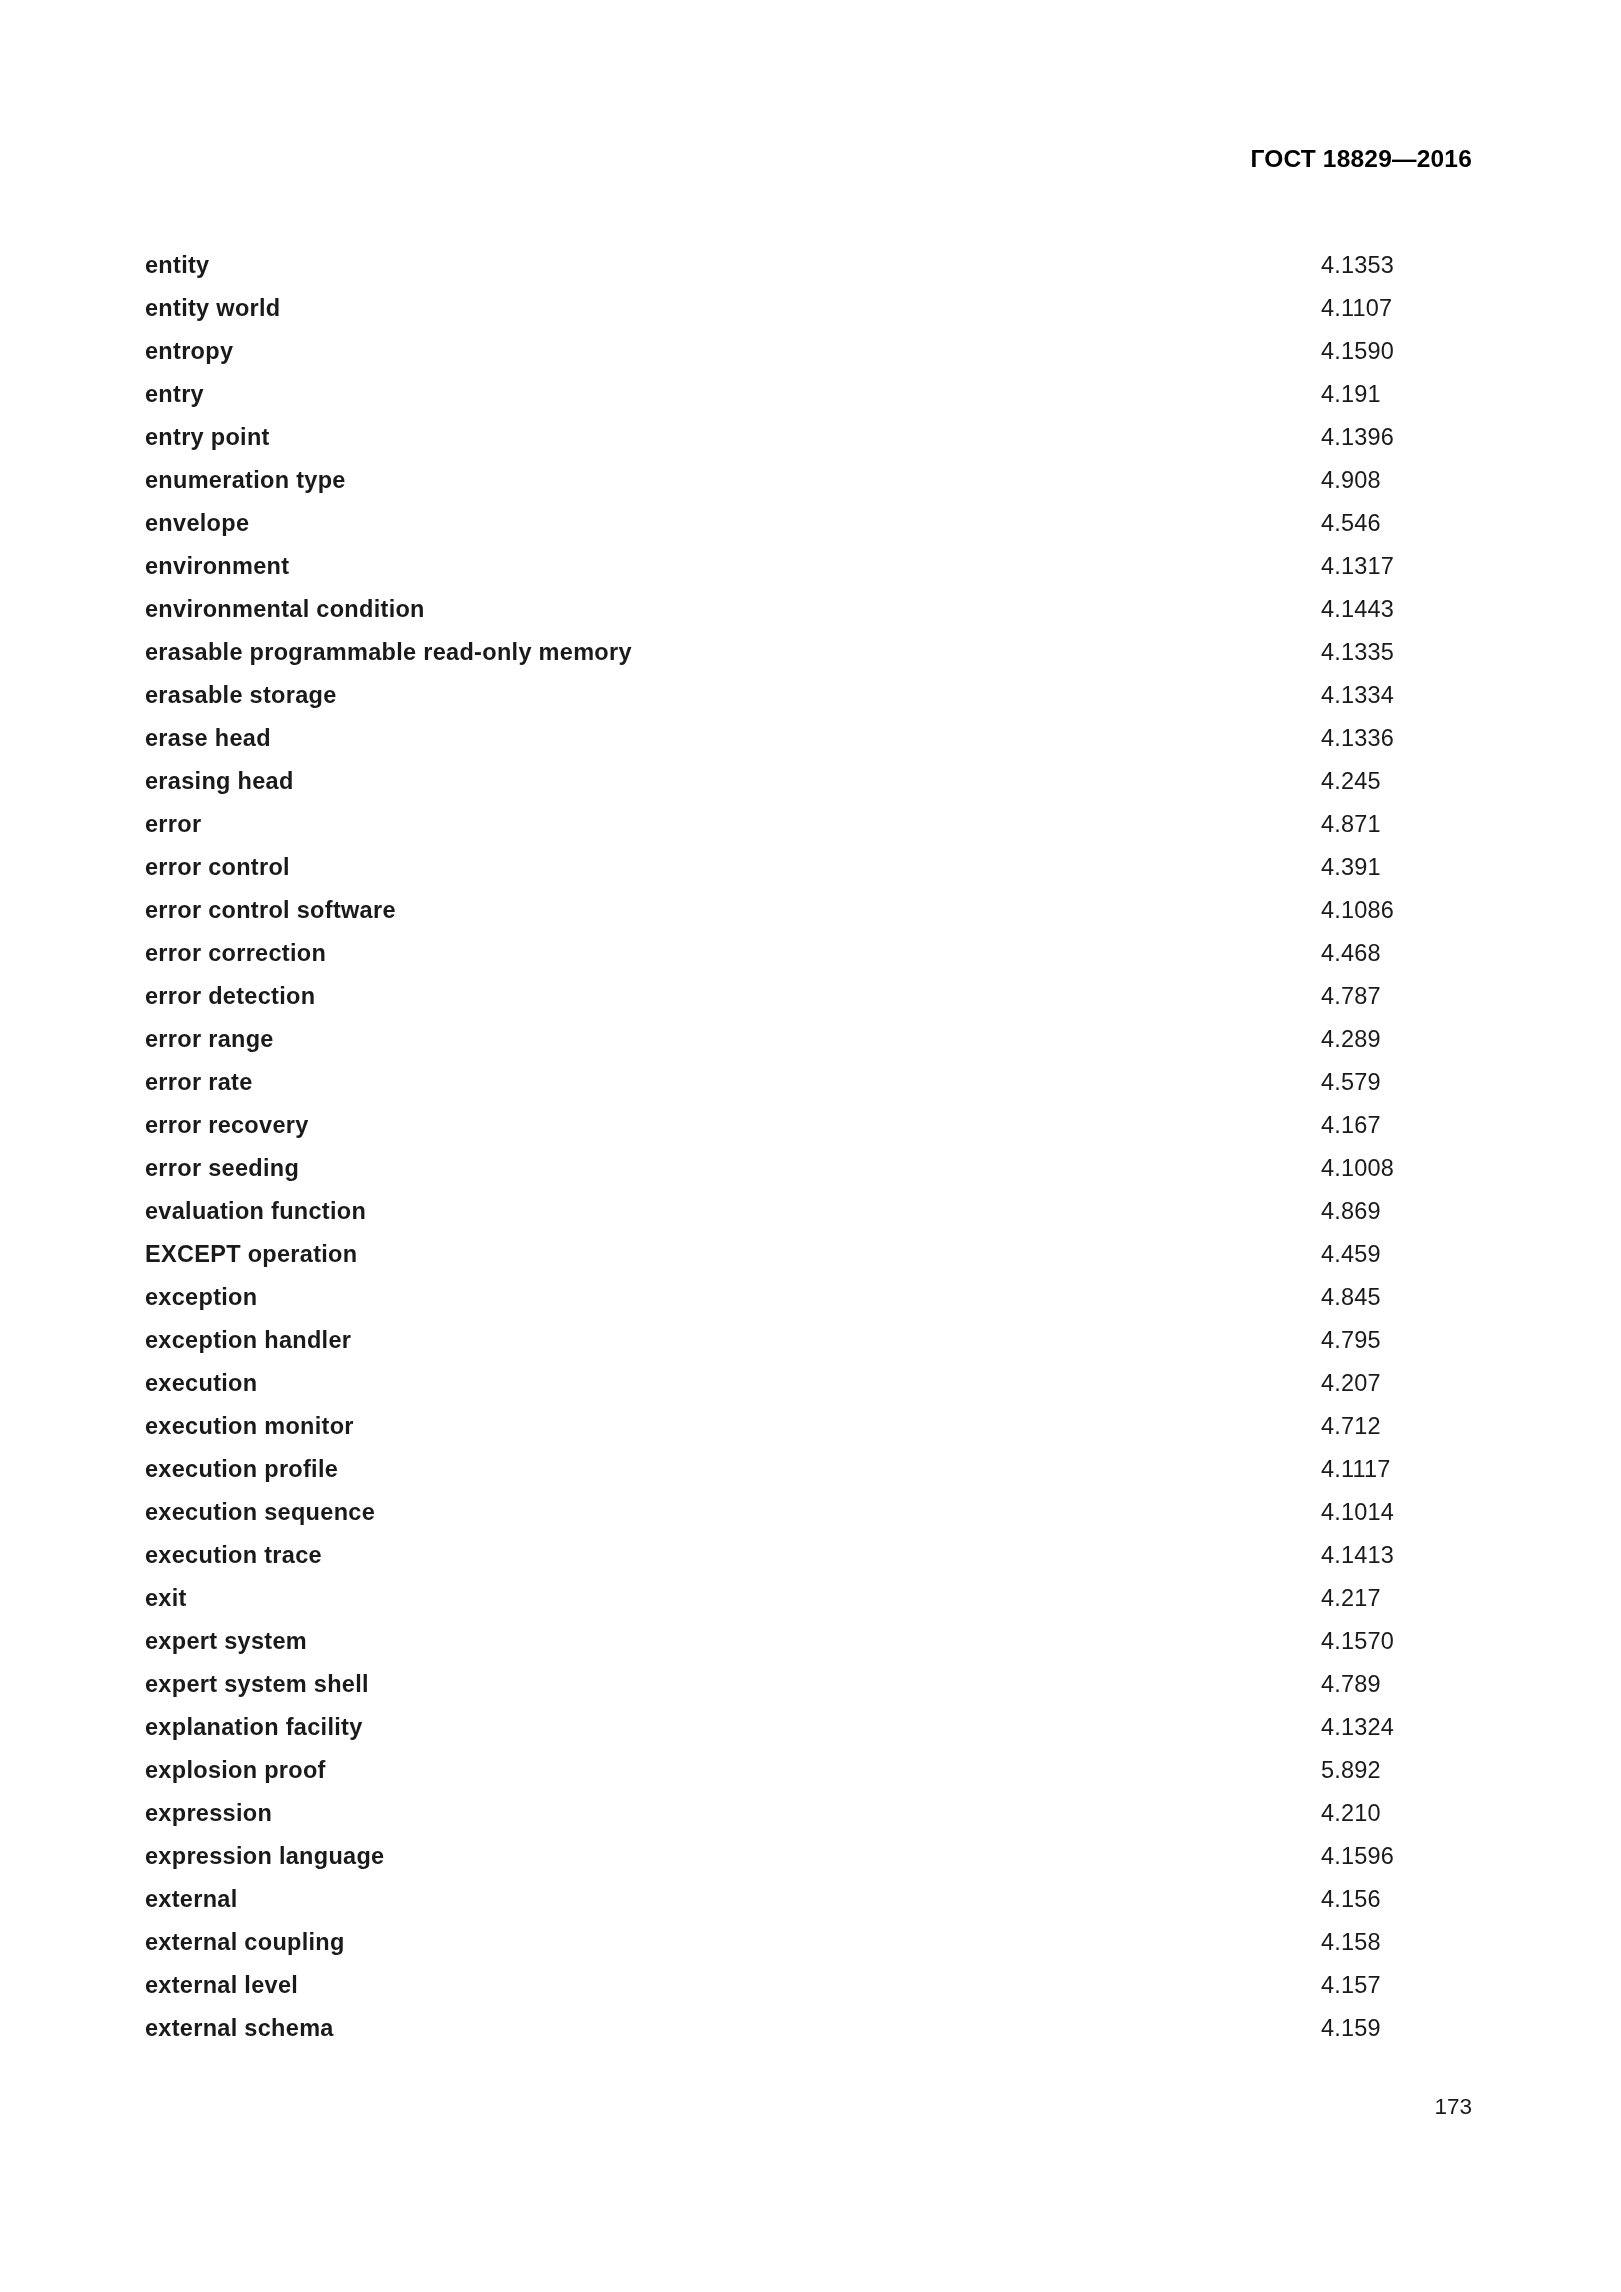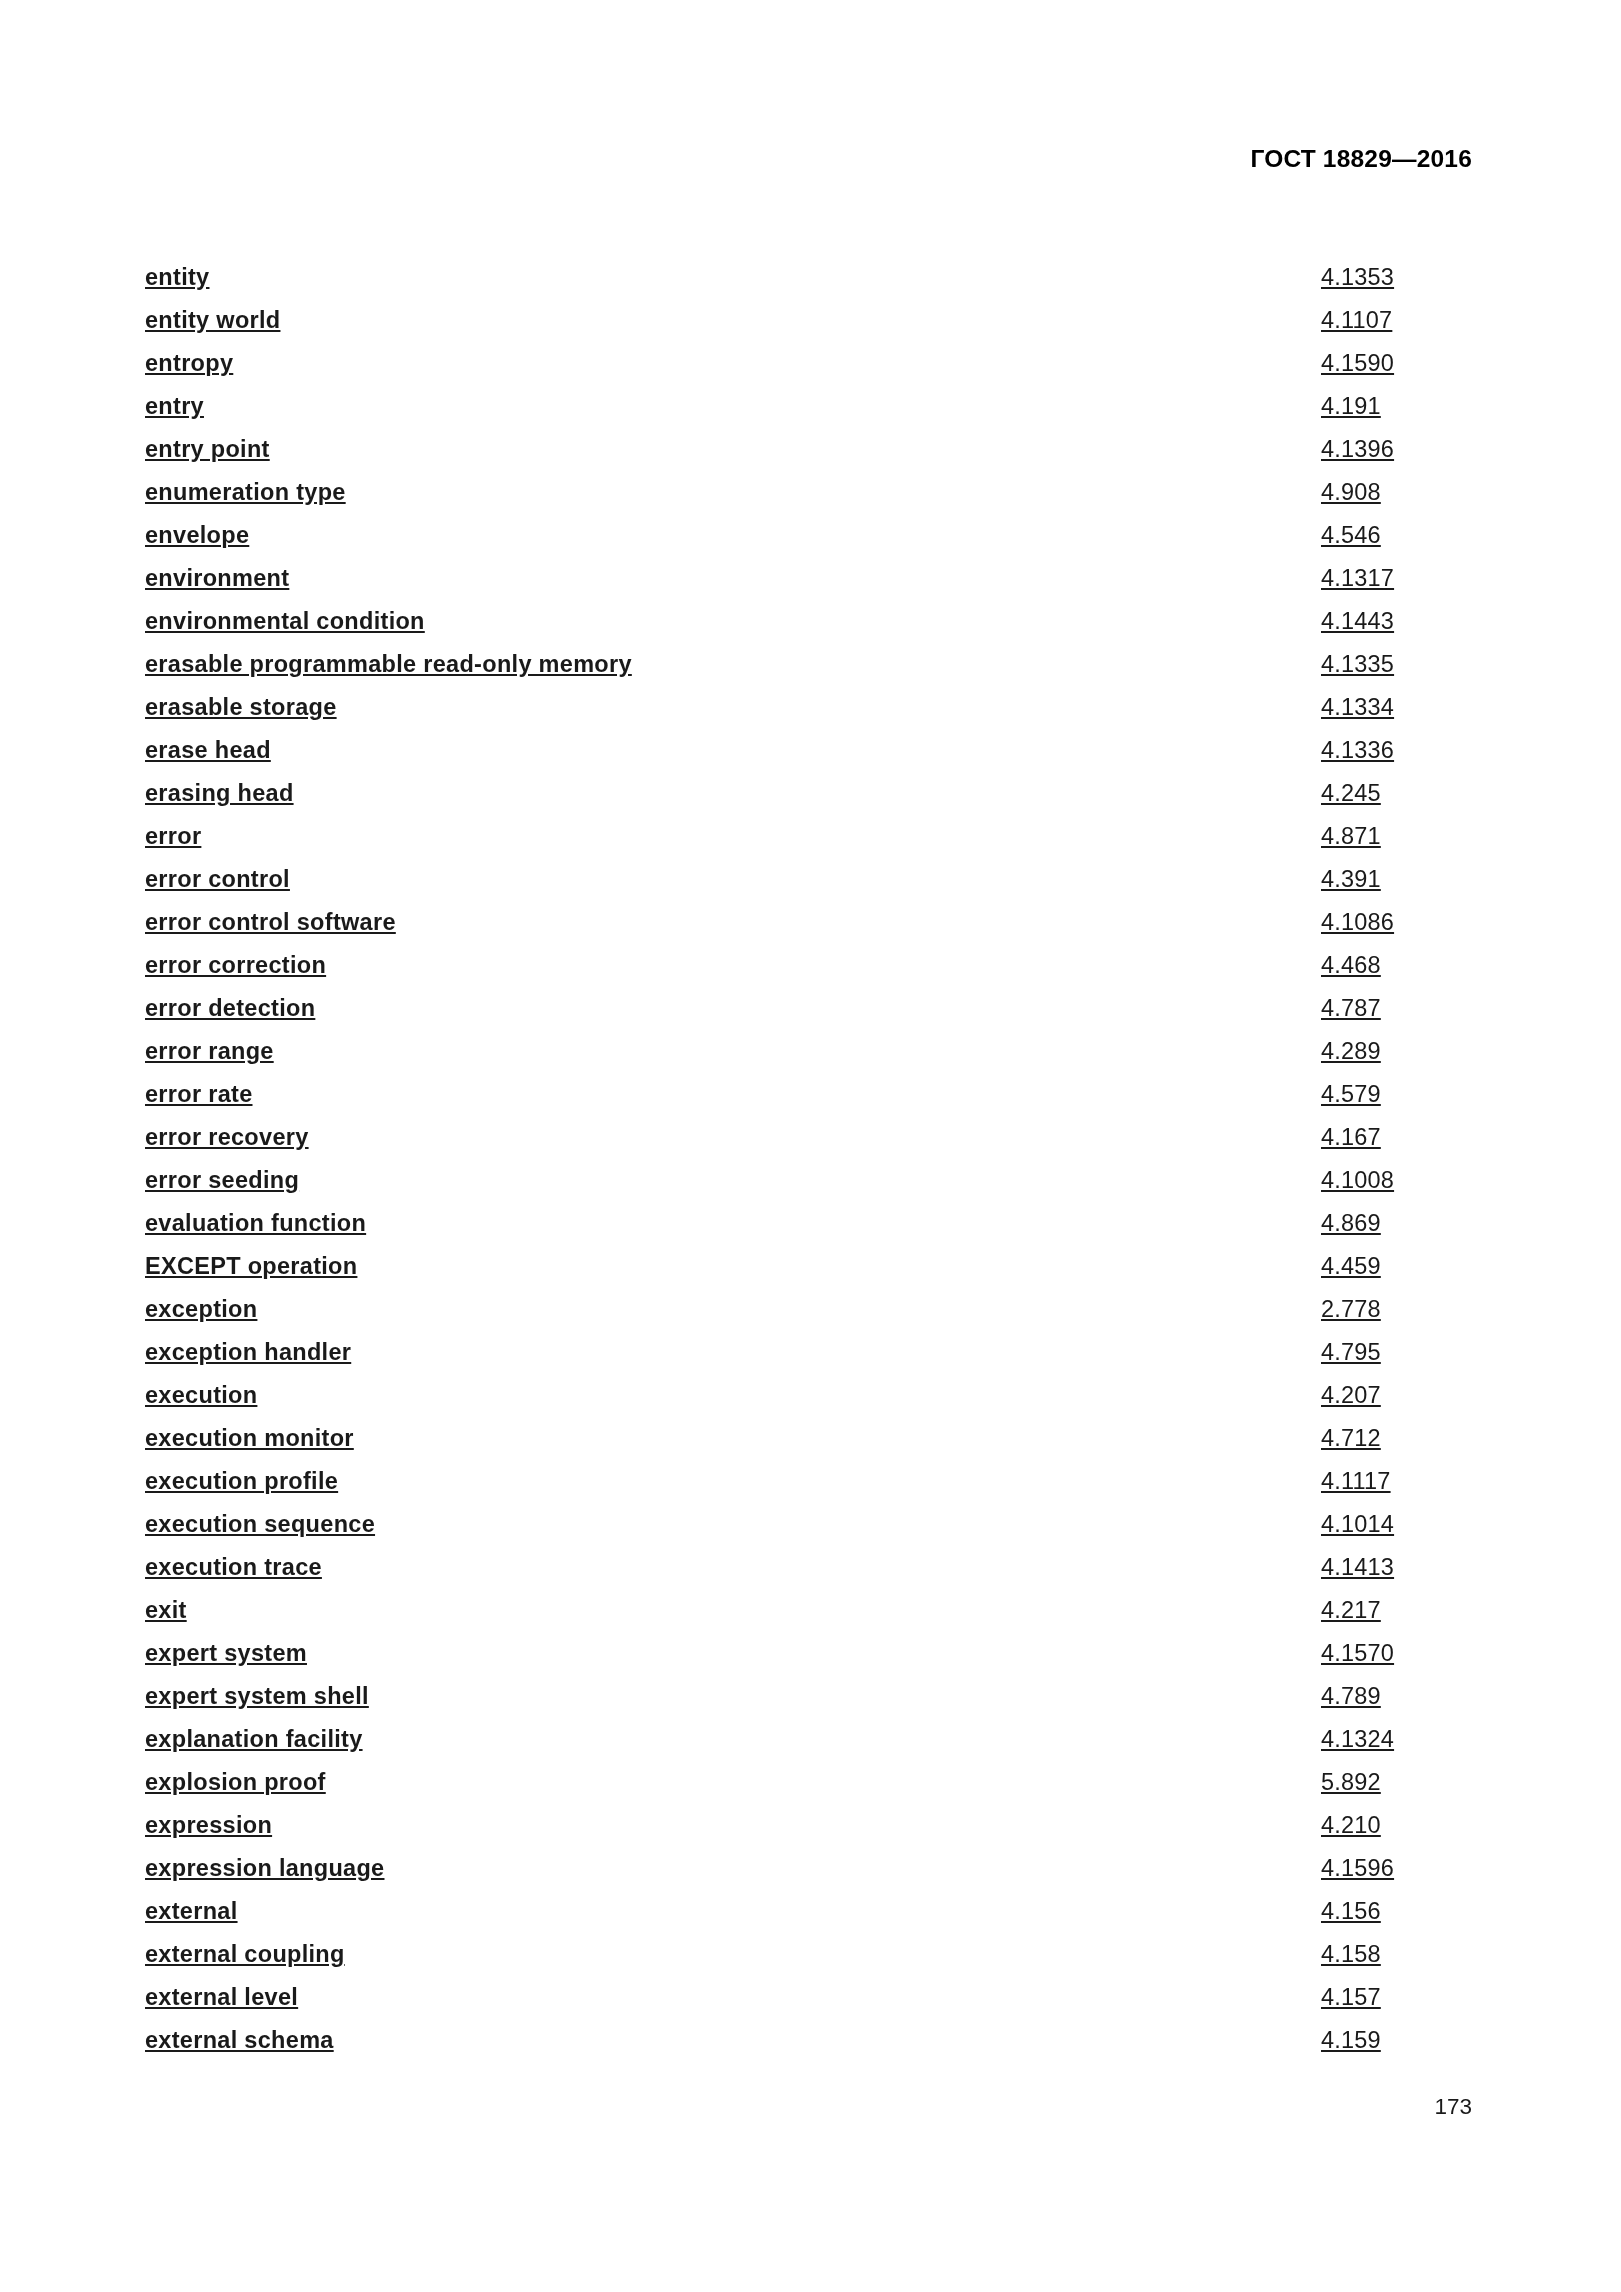--- a/index.html
+++ b/index.html
@@ -29,24 +29,23 @@
     top: 145px;
     right: 149px;
     font-size: 24.5px;
     font-weight: bold;
     letter-spacing: 0.2px;
     color: #000000;
     white-space: nowrap;
   }
   .index-list {
     position: absolute;
-    top: 240px;
+    top: 228px;
     left: 145px;
     width: 1294px;
-    text-decoration: underline;
   }
   .index-row {
     display: flex;
     align-items: baseline;
     height: 43px;
     font-size: 23.5px;
     color: #1a1a1a;
   }
   .term {
     font-weight: bold;
@@ -197,21 +196,21 @@
         <span class="ref">4.869</span>
       </div>
       <div class="index-row">
         <span class="term">EXCEPT operation</span>
         <span class="spacer"></span>
         <span class="ref">4.459</span>
       </div>
       <div class="index-row">
         <span class="term">exception</span>
         <span class="spacer"></span>
-        <span class="ref">2.778</span>
+        <span class="ref">4.845</span>
       </div>
       <div class="index-row">
         <span class="term">exception handler</span>
         <span class="spacer"></span>
         <span class="ref">4.795</span>
       </div>
       <div class="index-row">
         <span class="term">execution</span>
         <span class="spacer"></span>
         <span class="ref">4.207</span>

